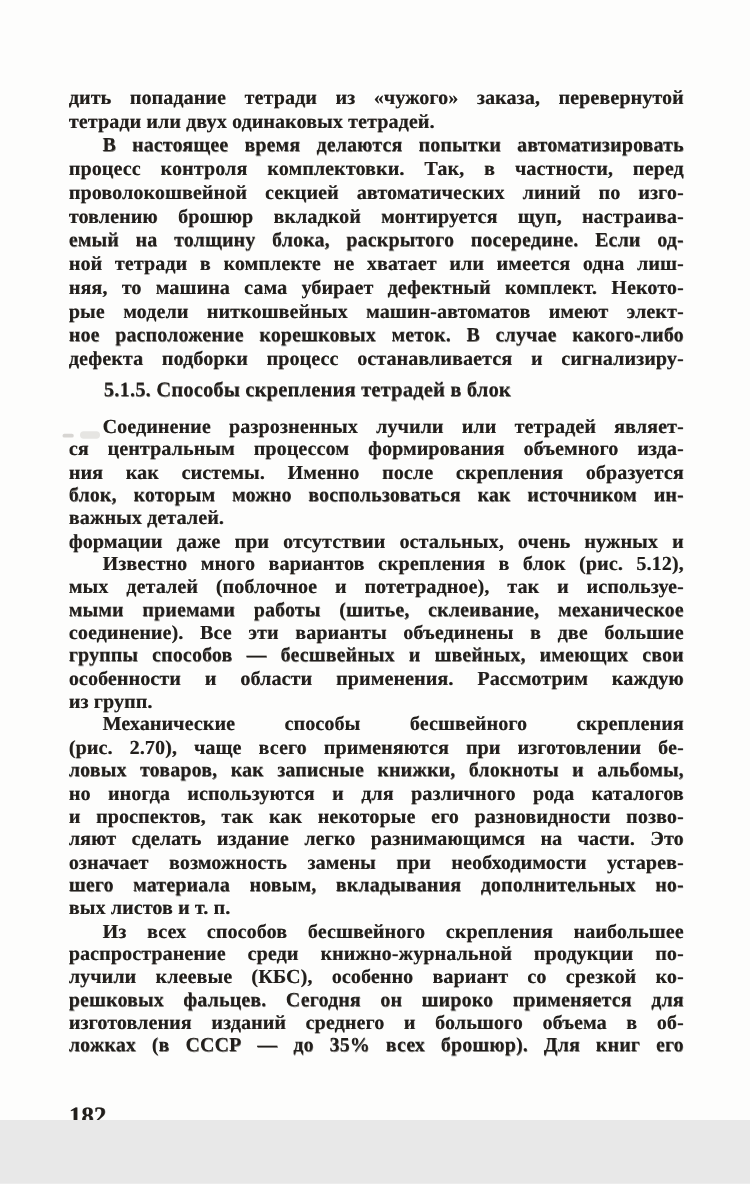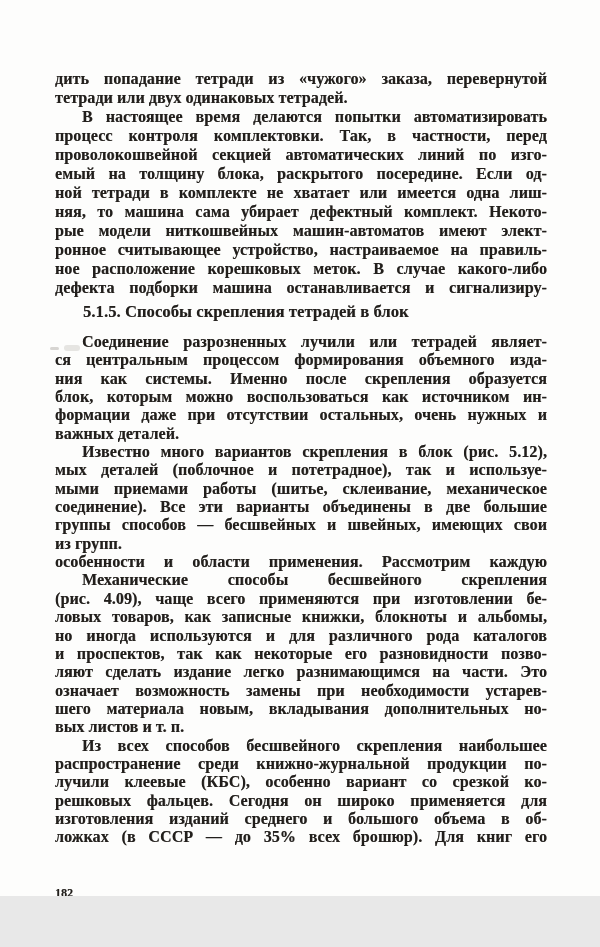--- a/index.html
+++ b/index.html
@@ -54,21 +54,21 @@
     font-weight: 700;
     line-height: 20px;
     letter-spacing: 0.1px;
     text-align: left;
     text-shadow: 0.3px 0.3px 0.45px rgba(28, 24, 20, 0.55);
   }
   .page-number {
     position: absolute;
     left: 55px;
     top: 884px;
-    font-size: 12px;
+    font-size: 20px;
     font-weight: 700;
     line-height: 19px;
     text-shadow: 0.3px 0.3px 0.45px rgba(28, 24, 20, 0.55);
   }
   
   .smudge {
     position: absolute;
     background: #c9c7c4;
     border-radius: 2px;
   }
@@ -85,53 +85,53 @@
 
     <div class="block-top">
         <div class="para">
           <div class="line">дить попадание тетради из «чужого» заказа, перевернутой</div>
           <div class="line lastline">тетради или двух одинаковых тетрадей.</div>
         </div>
         <div class="para">
           <div class="line indent">В настоящее время делаются попытки автоматизировать</div>
           <div class="line">процесс контроля комплектовки. Так, в частности, перед</div>
           <div class="line">проволокошвейной секцией автоматических линий по изго-</div>
+          <div class="line">товлению брошюр вкладкой монтируется щуп, настраива-</div>
           <div class="line">емый на толщину блока, раскрытого посередине. Если од-</div>
           <div class="line">ной тетради в комплекте не хватает или имеется одна лиш-</div>
           <div class="line">няя, то машина сама убирает дефектный комплект. Некото-</div>
           <div class="line">рые модели ниткошвейных машин-автоматов имеют элект-</div>
-          <div class="line">ронное считывающее устройство, настраиваемое на правиль-</div>
           <div class="line">ное расположение корешковых меток. В случае какого-либо</div>
-          <div class="line">дефекта подборки машина останавливается и сигнализиру-</div>
+          <div class="line">дефекта подборки процесс останавливается и сигнализиру-</div>
         </div>
       </div>
 
     <div class="heading">5.1.5. Способы скрепления тетрадей в блок</div>
 
     <div class="block-bottom">
         <div class="para">
           <div class="line indent">Соединение разрозненных лучили или тетрадей являет-</div>
           <div class="line">ся центральным процессом формирования объемного изда-</div>
           <div class="line">ния как системы. Именно после скрепления образуется</div>
           <div class="line">блок, которым можно воспользоваться как источником ин-</div>
+          <div class="line lastline">важных деталей.</div>
           <div class="line">формации даже при отсутствии остальных, очень нужных и</div>
-          <div class="line lastline">важных деталей.</div>
         </div>
         <div class="para">
           <div class="line indent">Известно много вариантов скрепления в блок (рис. 5.12),</div>
           <div class="line">мых деталей (поблочное и потетрадное), так и используе-</div>
           <div class="line">мыми приемами работы (шитье, склеивание, механическое</div>
           <div class="line">соединение). Все эти варианты объединены в две большие</div>
           <div class="line">группы способов — бесшвейных и швейных, имеющих свои</div>
+          <div class="line">особенности и области применения. Рассмотрим каждую</div>
           <div class="line lastline">из групп.</div>
-          <div class="line">особенности и области применения. Рассмотрим каждую</div>
         </div>
         <div class="para">
           <div class="line indent">Механические способы бесшвейного скрепления</div>
-          <div class="line">(рис. 4.09), чаще всего применяются при изготовлении бе-</div>
+          <div class="line">(рис. 2.70), чаще всего применяются при изготовлении бе-</div>
           <div class="line">ловых товаров, как записные книжки, блокноты и альбомы,</div>
           <div class="line">но иногда используются и для различного рода каталогов</div>
           <div class="line">и проспектов, так как некоторые его разновидности позво-</div>
           <div class="line">ляют сделать издание легко разнимающимся на части. Это</div>
           <div class="line">означает возможность замены при необходимости устарев-</div>
           <div class="line">шего материала новым, вкладывания дополнительных но-</div>
           <div class="line lastline">вых листов и т. п.</div>
         </div>
         <div class="para">
           <div class="line indent">Из всех способов бесшвейного скрепления наибольшее</div>

